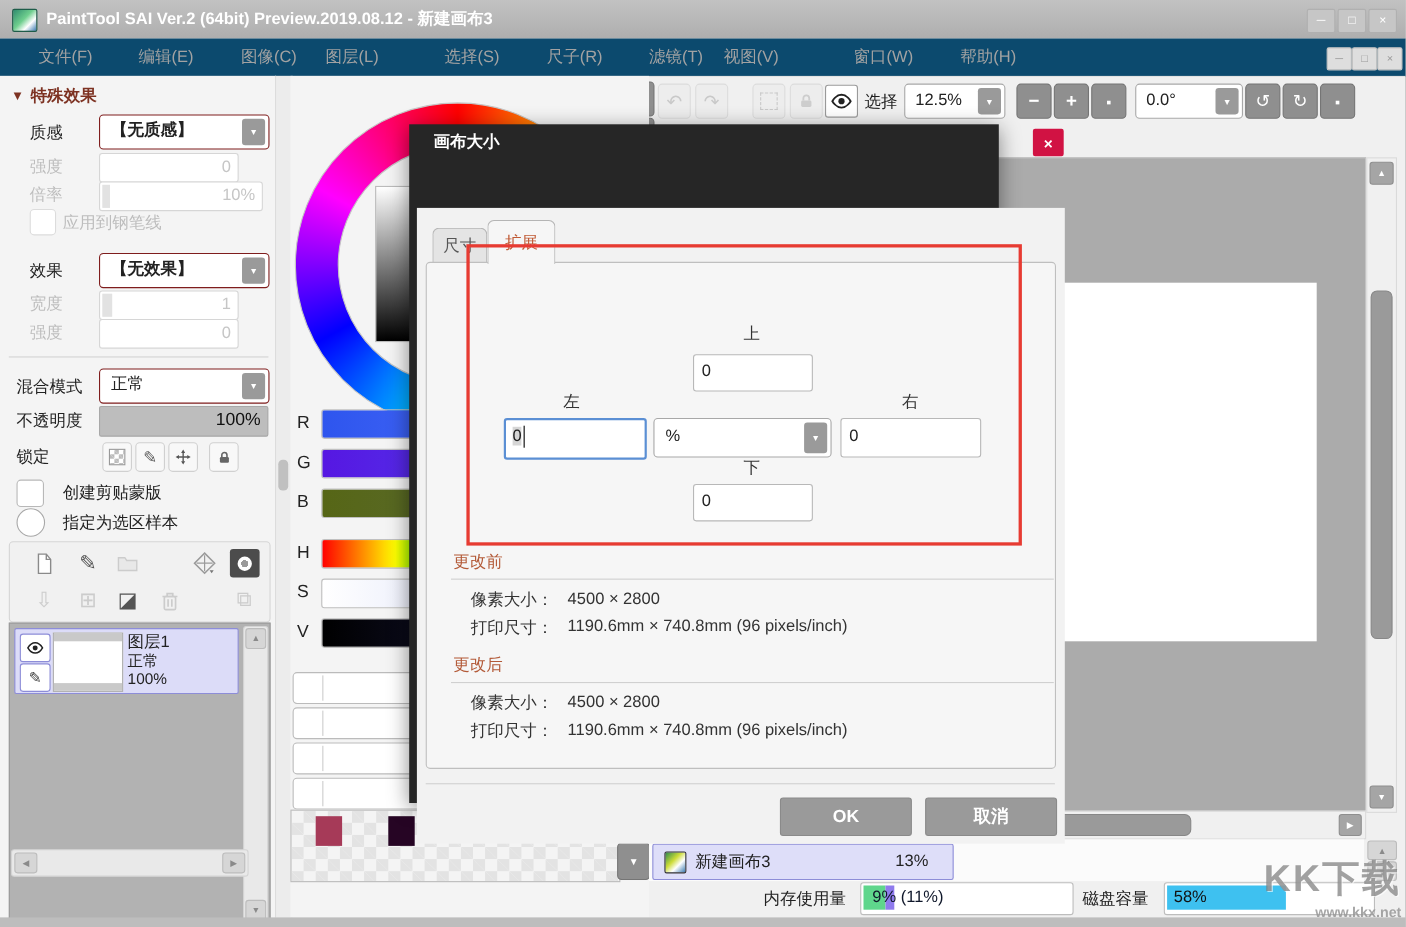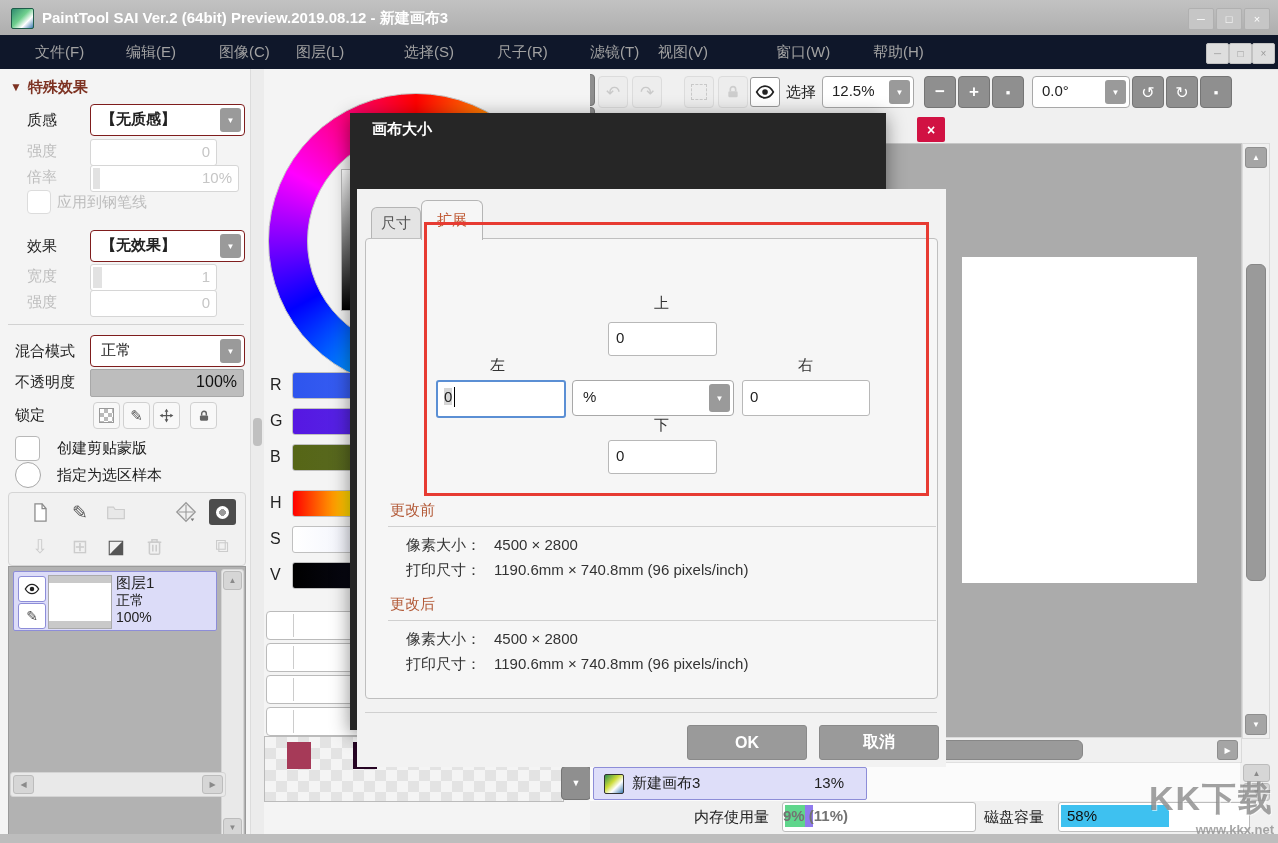--- a/index.html
+++ b/index.html
@@ -5,21 +5,21 @@
   html,body{margin:0;padding:0;background:#888;}
   .app{position:relative;width:1278px;height:843px;background:#f0f0f0;overflow:hidden;
        font-family:"Liberation Sans",sans-serif;color:#222;}
   .abs{position:absolute;}
   .flexc{display:flex;align-items:center;justify-content:center;}
   
   .titlebar{left:0;top:0;width:1278px;height:35px;background:linear-gradient(#c2c2c2,#aeaeae);}
   .title-text{color:#fff;font-size:15px;font-weight:bold;line-height:35px;}
   .wbtn{width:24px;height:20px;background:#c6c6c6;border:1px solid #b0b0b0;color:#fff;font-size:11px;border-radius:2px;}
   
-  .menubar{left:0;top:35px;width:1278px;height:34px;background:#0f172a;border-bottom:1px solid #e2e2e2;}
+  .menubar{left:0;top:35px;width:1278px;height:34px;background:#0c4a6e;border-bottom:1px solid #e2e2e2;}
   .menu-item{color:#a2a2a2;font-size:15px;line-height:34px;}
   .mdibtn{width:21px;height:19px;background:#dedede;border:1px solid #c2c2c2;color:#9a9a9a;font-size:10px;border-radius:2px;}
   
   .tbtn-dark{background:#8f8f8f;border:1px solid #757575;border-radius:4px;color:#fff;}
   .tbtn-gray{background:#ededed;border:1px solid #dcdcdc;border-radius:4px;color:#c9c9c9;font-size:17px;}
   .colortab{border:2px solid #9a9ade;background:#ebebfa;border-radius:5px;}
   .colortab.plain{border:1px solid #c8c8c8;background:#f6f6f6;}
   .combo{background:#fff;border:1px solid #a8a8a8;border-radius:4px;font-size:15px;}
   .combo-arrow{position:absolute;right:3px;top:3px;bottom:3px;width:21px;background:#9a9a9a;border-radius:3px;color:#fff;font-size:8px;display:flex;align-items:center;justify-content:center;}
   
@@ -440,31 +440,31 @@
       <span>▲</span>
     </div>
   <div class="abs sbar-btn flexc" style="left:1243px;top:783px;width:25px;height:16px;">
       <span>▼</span>
     </div>
 
   <span class="abs lbl" style="left:694px;top:808px;">内存使用量</span>
   <div class="abs statbox" style="left:782px;top:802px;width:192px;height:28px;">
     <div style="position: absolute; left: 2px; top: 2px; width: 20px; height: 22px; background: rgb(95, 214, 140);"></div>
     <div style="position: absolute; left: 22px; top: 2px; width: 8px; height: 22px; background: rgb(143, 123, 237);"></div>
-    <span style="position:absolute;left:0;top:4px;font-size:15px;color:#737373;font-weight:bold;">9% (11%)</span>
+    <span style="position:absolute;left:10px;top:4px;font-size:15px;color:#0f172a;">9% (11%)</span>
   </div>
   <span class="abs lbl" style="left:984px;top:808px;">磁盘容量</span>
   <div class="abs statbox" style="left:1058px;top:802px;width:190px;height:28px;">
     <div style="position: absolute; left: 2px; top: 2px; width: 108px; height: 22px; background: rgb(62, 193, 240);"></div>
     <span style="position:absolute;left:8px;top:4px;font-size:15px;color:#111;">58%</span>
   </div>
 
   <div class="abs" style="left:0;top:834px;width:1278px;height:9px;background:#bdbdbd;"></div>
 
-  <div class="abs dialog" style="left:350px;top:113px;width:536px;height:617px;z-index:50;">
+  <div class="abs dialog" style="left:372px;top:113px;width:536px;height:617px;z-index:50;">
     <span class="abs dlg-title" style="left:22px;top:7px;">画布大小</span>
     <div class="abs dlg-close flexc" style="left: 567px; top: 4px; width: 28px; height: 25px; background: rgb(209, 18, 67);">
       <span>×</span>
     </div>
     <div class="abs dlg-body" style="left:7px;top:32px;width:589px;height:578px;">
 
       <div class="abs tab-inactive flexc" style="left:14px;top:18px;width:48px;height:31px;">
           <span>尺寸</span>
         </div>
       <div class="abs tab-active flexc" style="left:64px;top:11px;width:60px;height:39px;">

